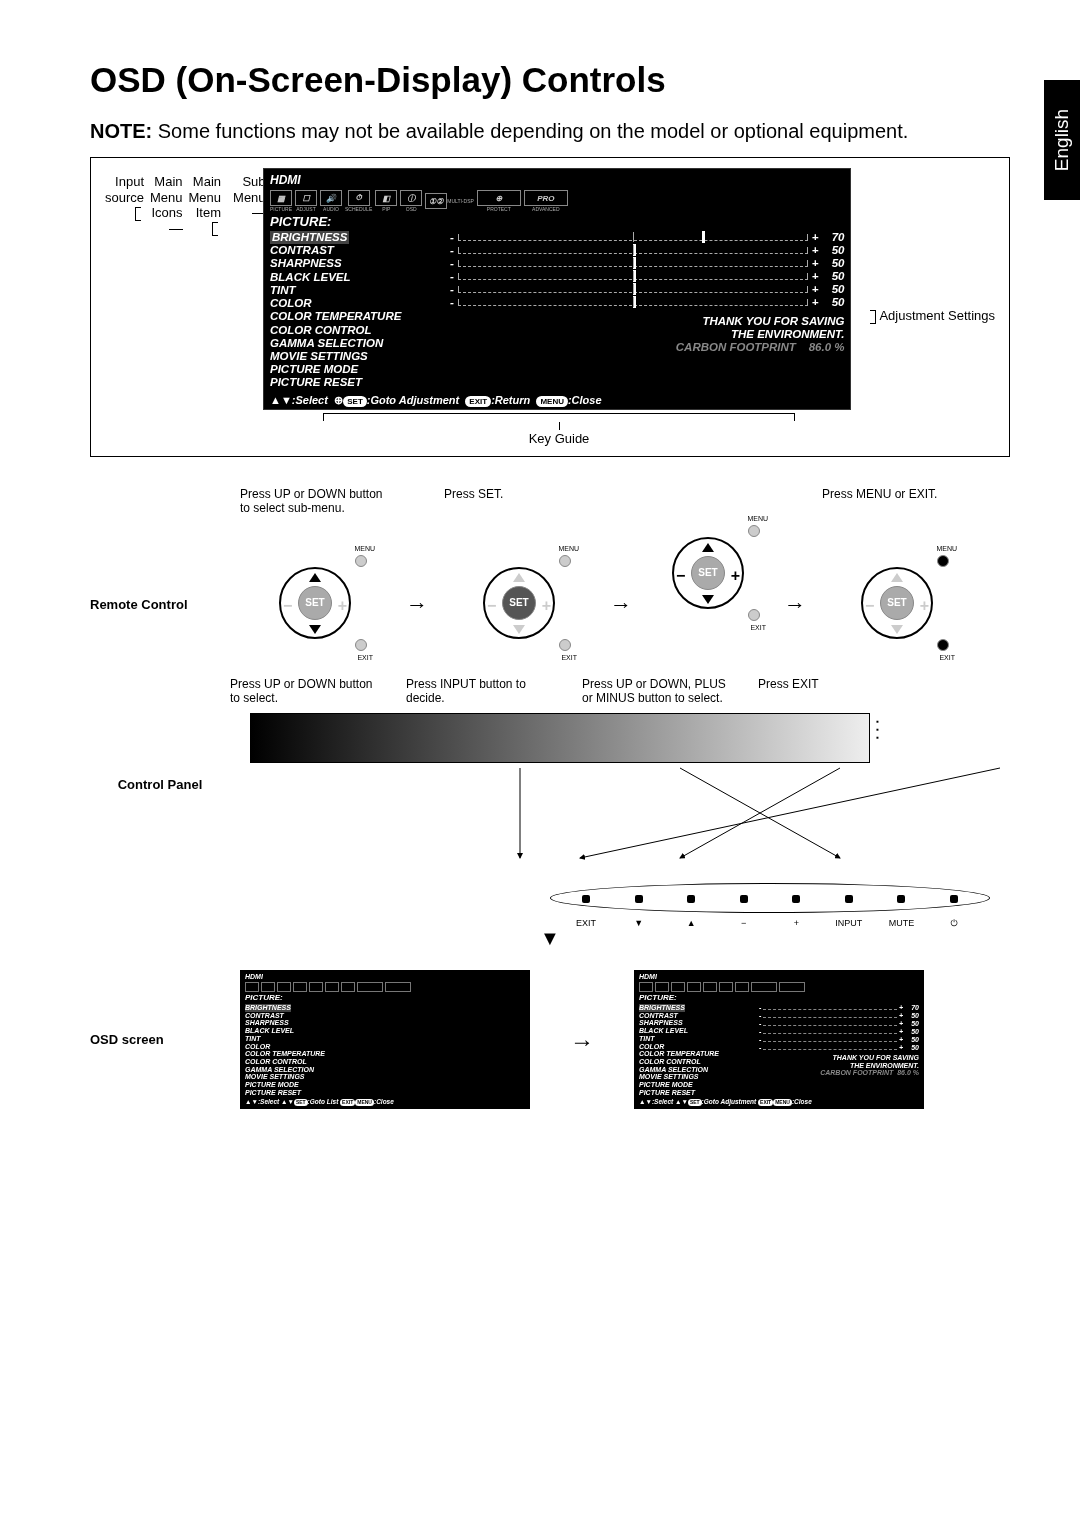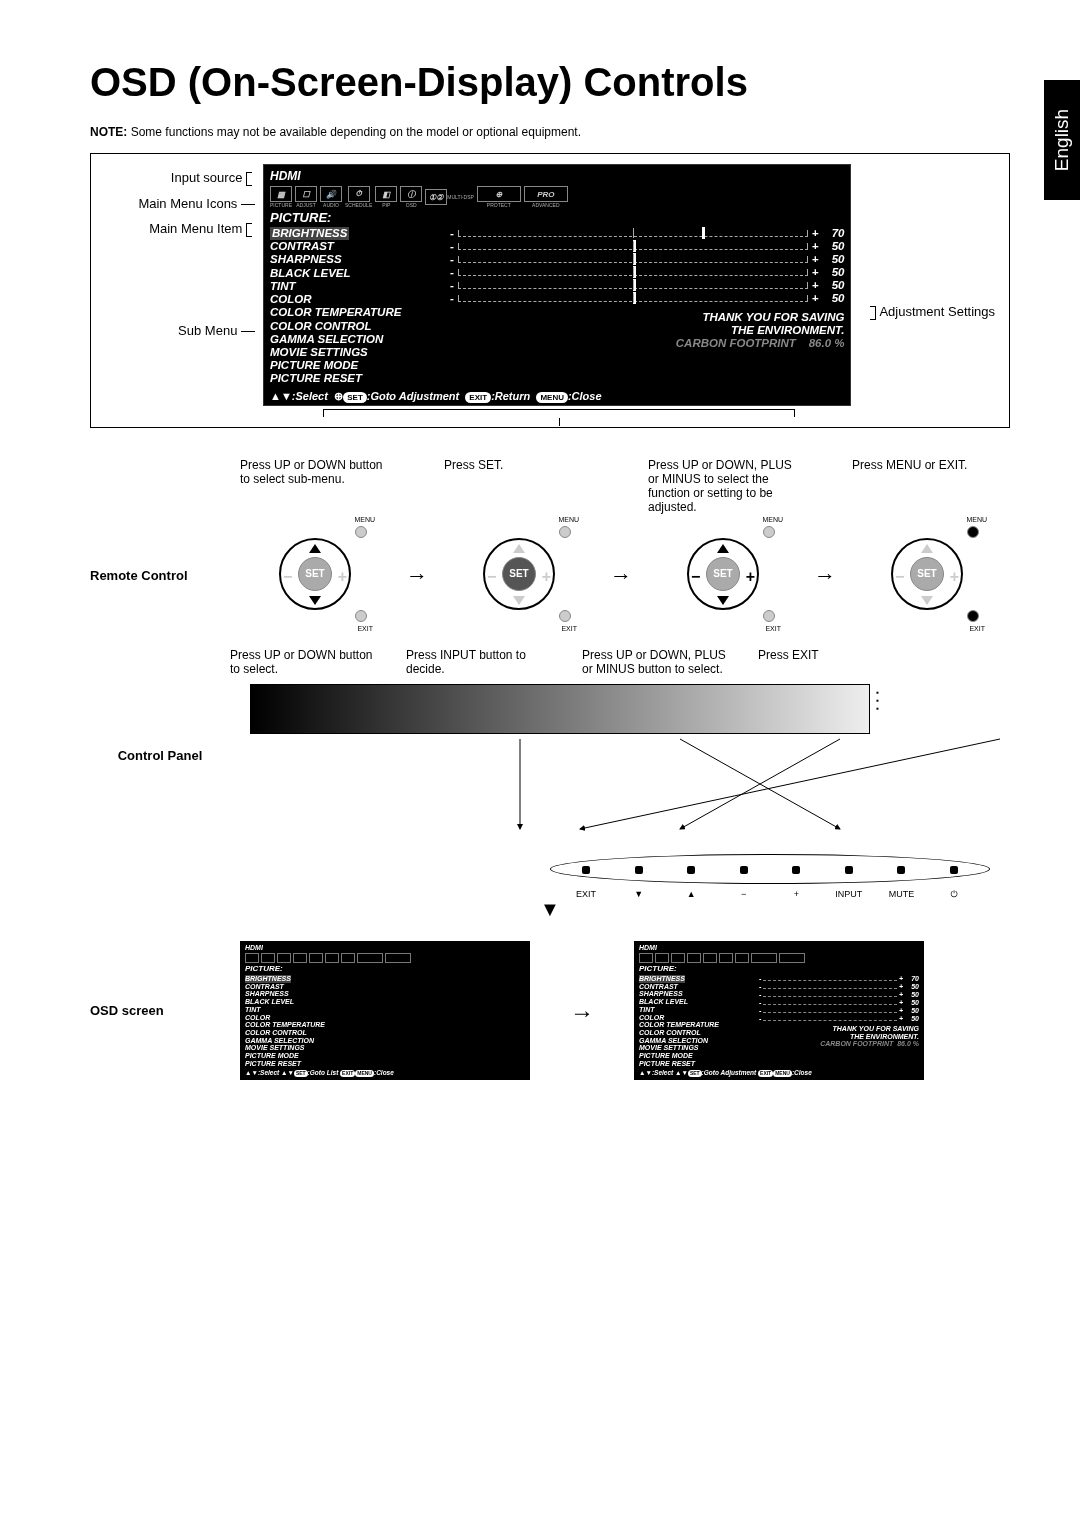--- a/index.html
+++ b/index.html
@@ -1,25 +1,25 @@
 <!DOCTYPE html>
 <html><head>
 <meta charset="utf-8">
 <style>
   * { box-sizing: border-box; margin: 0; padding: 0; }
   body { width: 1080px; height: 1528px; background: #fff; font-family: Arial, Helvetica, sans-serif; color: #000; position: relative; }
   .page { padding: 60px 70px 40px 90px; }
   .side-tab { position: absolute; right: 0; top: 80px; width: 36px; height: 120px; background: #000; color: #fff; display: flex; align-items: center; justify-content: center; }
   .side-tab span { transform: rotate(-90deg); font-size: 19px; }
-  h1 { font-size: 40px; font-weight: bold; margin-bottom: 20px; font-family: Arial, Helvetica, sans-serif; }
-  .note { font-size: 12px; margin-bottom: 14px; }
+  h1 { font-size: 35px; font-weight: bold; margin-bottom: 20px; font-family: Arial, Helvetica, sans-serif; }
+  .note { font-size: 20px; margin-bottom: 14px; }
   .note b { font-weight: bold; }
   .frame { border: 1.5px solid #000; padding: 10px 14px; margin: 0 0 30px 0; }
   .osd-main { display: flex; gap: 8px; align-items: flex-start; }
-  .osd-left-labels { width: 150px; display: flex; flex-direction: column; gap: 6px; padding-top: 4px; }
+  .osd-left-labels { width: 150px; display: flex; flex-direction: row; gap: 6px; padding-top: 4px; }
   .osd-left-labels div { font-size: 13px; line-height: 1.2; padding: 2px 0; text-align: right; }
   .osd-right-label { font-size: 13px; padding-top: 140px; padding-left: 8px; }
   .osd-box { flex: 1; background: #000; color: #fff; font-size: 12px; border: 1px solid #333; padding: 4px 6px 2px 6px; font-weight: bold; font-style: italic; }
   .osd-hdmi { font-size: 12px; font-weight: bold; font-style: italic; }
   .osd-icons-row { display: flex; gap: 3px; margin: 3px 0 2px 0; }
   .osd-icon { border: 1px solid #888; width: 22px; height: 16px; display: flex; align-items: center; justify-content: center; font-size: 8px; color: #ccc; }
   .osd-icon.dbl { width: 44px; }
   .osd-icon-lbl { font-size: 5px; text-align: center; color: #aaa; font-style: normal; font-weight: normal; }
   .osd-title { font-size: 13px; font-weight: bold; font-style: italic; margin: 2px 0; }
   .osd-items { display: flex; }
@@ -243,20 +243,21 @@
           &nbsp;<span class="arrows">⊕</span><span class="pill">SET</span><span>:Goto Adjustment</span>
           &nbsp;<span class="pill">EXIT</span><span>:Return</span>
           &nbsp;<span class="pill">MENU</span><span>:Close</span>
         </div>
       </div>
 
       <div class="osd-right-label"><span class="bracket r"></span> <span>Adjustment Settings</span></div>
     </div>
     <div style="margin-left:158px;margin-right:140px;">
       <div class="brace-h"></div>
+      <div class="key-guide-label">Key Guide</div>
     </div>
   </div>
 
   <div class="sec" style="align-items:flex-start;">
     <div class="row-label" style="padding-top:110px;">Remote Control</div>
     <div class="remote-row">
       <div class="remote-step">
         <div class="txt">Press UP or DOWN button to select sub-menu.</div>
         <div class="dpad">
           <div class="circle"></div>
@@ -282,21 +283,20 @@
           <div class="minus g">−</div>
             <div class="plus g">+</div>
           <div class="ml menu">MENU</div>
             <div class="mbtn menu"></div>
           <div class="ml exit">EXIT</div>
             <div class="mbtn exit"></div>
         </div>
       </div>
       <div class="flow-arrow">→</div>
       <div class="remote-step">
-        <div class="txt">Press UP or DOWN, PLUS or MINUS to select the function or setting to be adjusted.</div>
         <div class="dpad">
           <div class="circle"></div>
           <div class="set">SET</div>
           <div class="tri up"></div>
             <div class="tri down"></div>
           <div class="minus">−</div>
             <div class="plus">+</div>
           <div class="ml menu">MENU</div>
             <div class="mbtn menu"></div>
           <div class="ml exit">EXIT</div>

